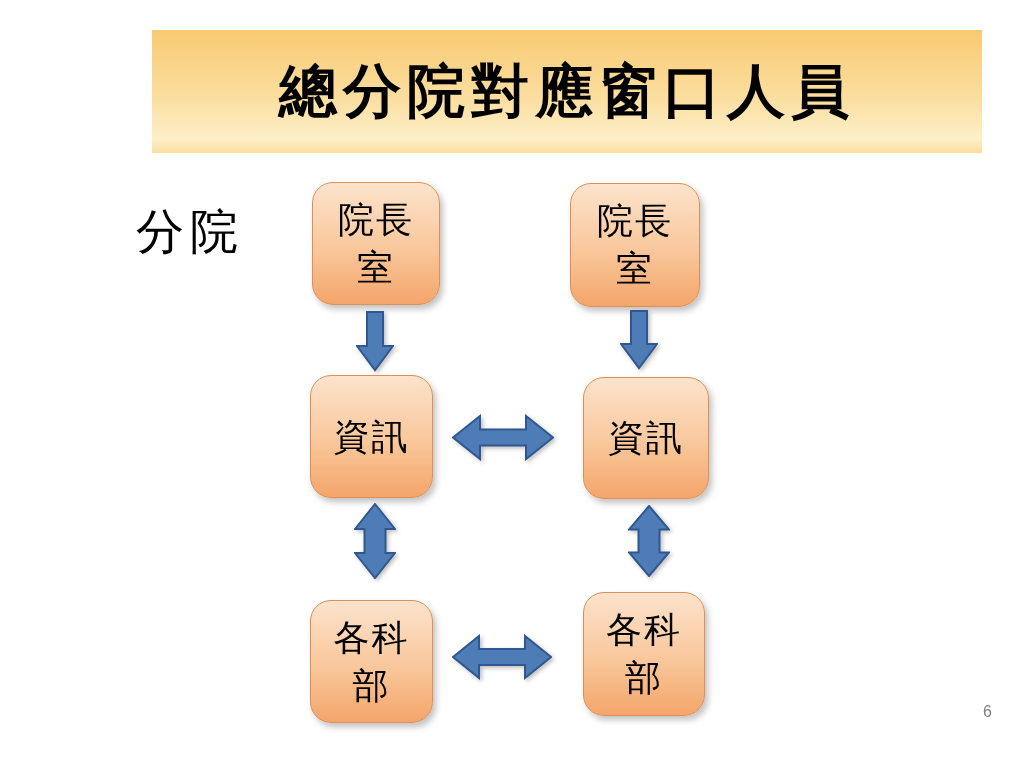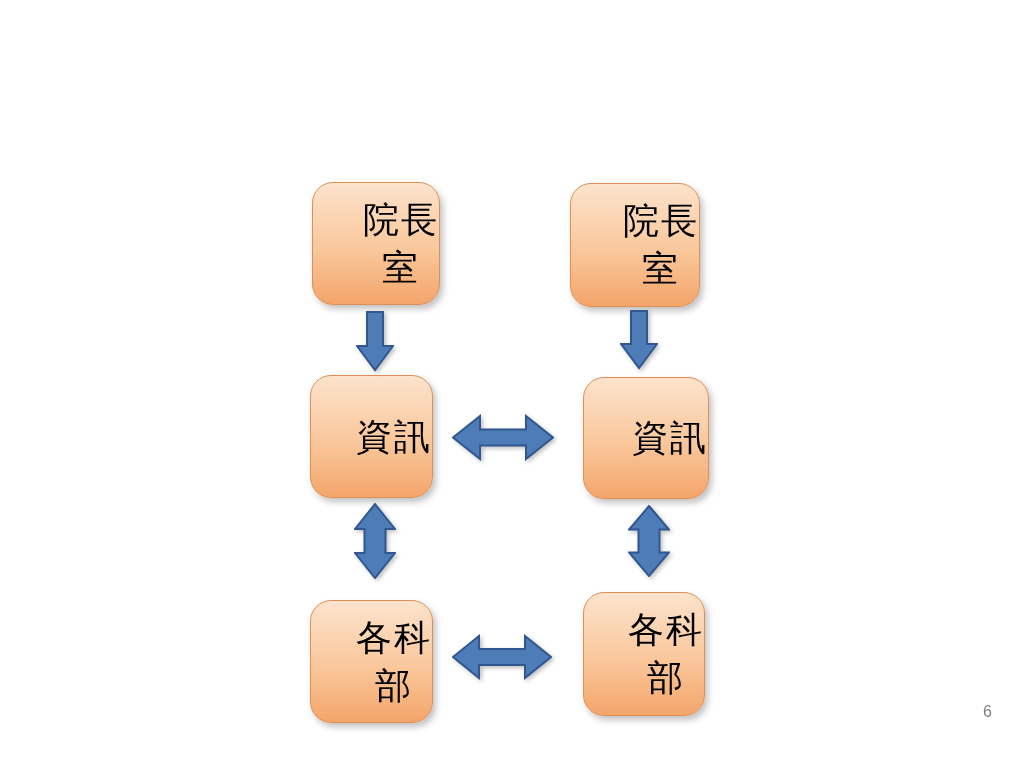--- a/index.html
+++ b/index.html
@@ -56,21 +56,21 @@
     position: absolute;
     border: 1.6px solid var(--box-border);
     border-radius: 21px;
     background: linear-gradient(180deg,
       var(--box-fill-top) 0%,
       var(--box-fill-mid) 55%,
       var(--box-fill-bottom) 100%);
     box-shadow: 3px 4px 6px rgba(120,120,120,0.45);
     display: flex;
     align-items: center;
-    justify-content: flex-end;
+    justify-content: center;
     text-align: center;
   }
   .node-text {
     font-size: 36px;
     line-height: 1.32;
     color: #000000;
     letter-spacing: 2px;
     white-space: pre-line;
   }
 
@@ -108,21 +108,25 @@
     font-size: 16px;
     color: #808080;
     font-family: "Liberation Sans", "DejaVu Sans", sans-serif;
   }
 </style>
 </head>
 <body>
 
 <div class="slide">
 
+  <div class="title-banner">
+    <span class="title-text">總分院對應窗口人員</span>
+  </div>
 
+  <span class="group-label left">分院</span>
 
   <div class="node-box box-l1">
     <span class="node-text">院長
 室</span>
   </div>
   <div class="node-box box-r1">
     <span class="node-text">院長
 室</span>
   </div>
   <div class="node-box box-l2">

